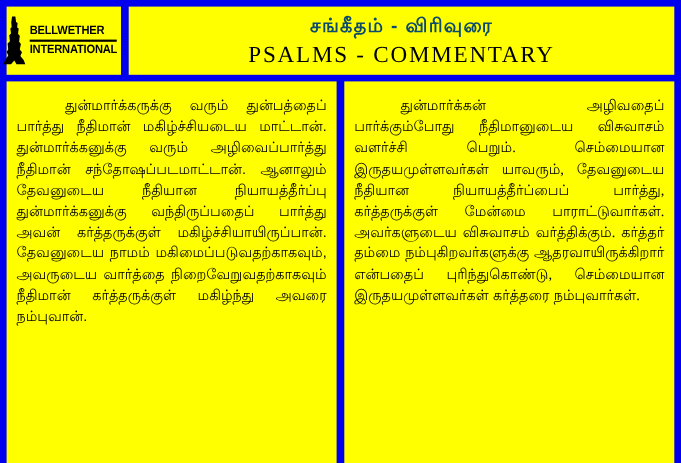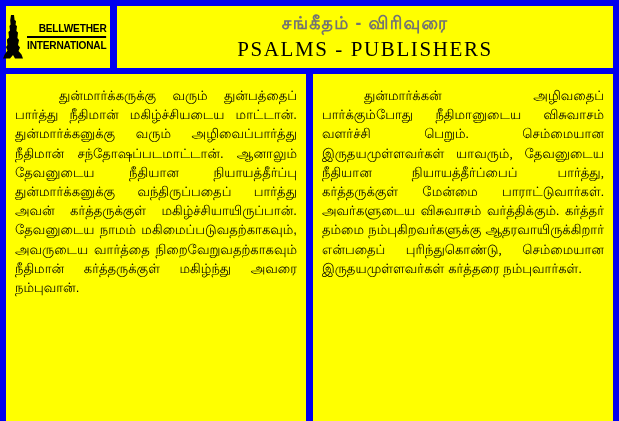--- a/index.html
+++ b/index.html
@@ -27,21 +27,20 @@
     position: absolute;
     left: 0;
     top: 0;
     width: 619px;
     height: 74px;
     display: flex;
     align-items: stretch;
     box-sizing: border-box;
     padding: 6px 6px 6px 6px;
     gap: 7px;
-    text-align: right;
   }
 
   .panel {
     background: #ffff00;
     box-sizing: border-box;
   }
 
   .logo-box {
     width: 104px;
     flex: 0 0 104px;
@@ -53,21 +52,21 @@
   .title-box {
     flex: 1 1 auto;
     display: flex;
     flex-direction: column;
     align-items: center;
     justify-content: center;
     padding-top: 2px;
   }
 
   .title-tamil {
-    color: #737373;
+    color: #0c4a6e;
     font-family: "Liberation Sans", "DejaVu Sans", sans-serif;
     font-size: 17.5px;
     font-weight: bold;
     letter-spacing: 1.2px;
     line-height: 1.15;
     white-space: nowrap;
   }
 
   .title-english {
     color: #000000;
@@ -163,21 +162,21 @@
         </span>
         <span class="logo-words">
           <span class="logo-line-1">BELLWETHER</span>
           <span class="logo-line-2">INTERNATIONAL</span>
         </span>
       </div>
     </div>
 
     <div class="panel title-box">
       <div class="title-tamil">சங்கீதம் - விரிவுரை</div>
-      <div class="title-english">PSALMS - PUBLISHERS</div>
+      <div class="title-english">PSALMS - COMMENTARY</div>
     </div>
 
 
   </div>
 
   <div class="body-row">
 
     <div class="panel text-col">
       <p class="para">துன்மார்க்கருக்கு வரும் துன்பத்தைப் பார்த்து நீதிமான் மகிழ்ச்சியடைய மாட்டான். துன்மார்க்கனுக்கு வரும் அழிவைப்பார்த்து நீதிமான் சந்தோஷப்படமாட்டான். ஆனாலும் தேவனுடைய நீதியான நியாயத்தீர்ப்பு துன்மார்க்கனுக்கு வந்திருப்பதைப் பார்த்து அவன் கர்த்தருக்குள் மகிழ்ச்சியாயிருப்பான். தேவனுடைய நாமம் மகிமைப்படுவதற்காகவும், அவருடைய வார்த்தை நிறைவேறுவதற்காகவும் நீதிமான் கர்த்தருக்குள் மகிழ்ந்து அவரை நம்புவான்.</p>
     </div>

